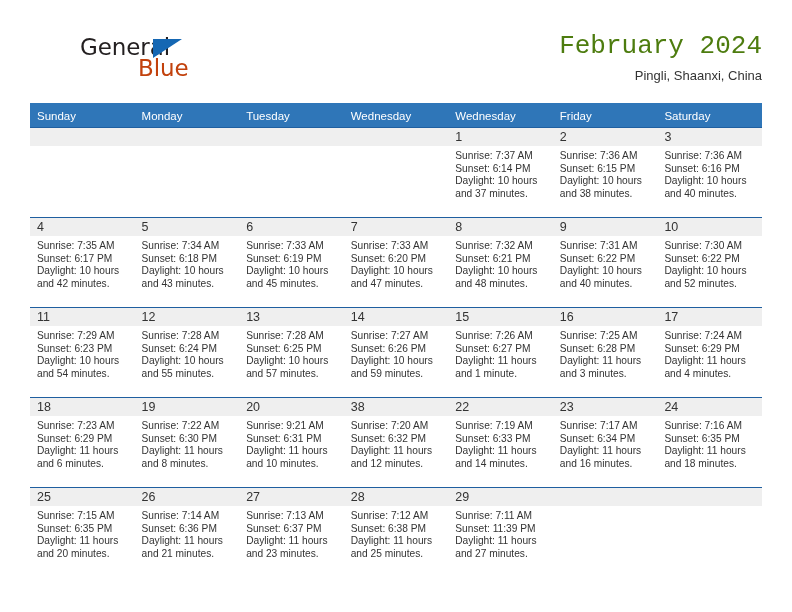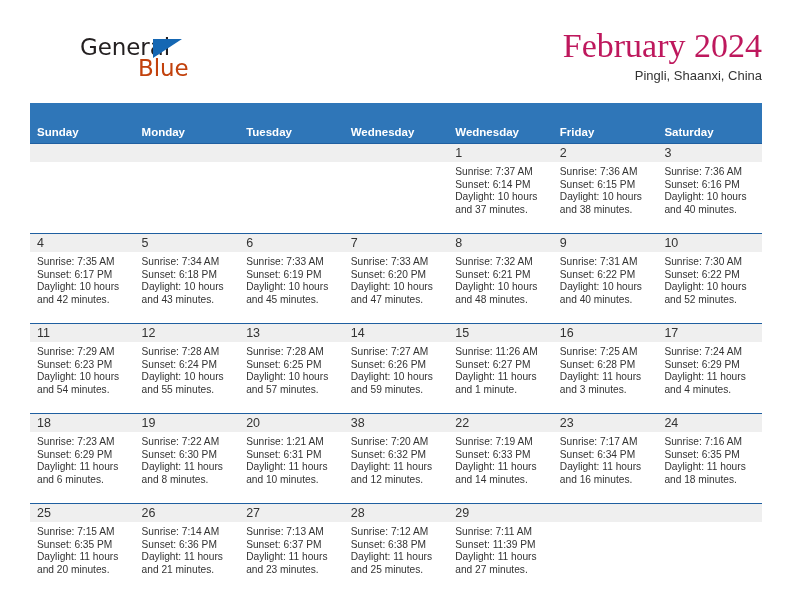--- a/index.html
+++ b/index.html
@@ -66,26 +66,26 @@
     font-family: "DejaVu Sans", sans-serif;
     font-weight: 400;
   }
   .title-block {
     position: absolute;
     right: 0;
     top: 0;
     text-align: right;
   }
   .cal-title {
-    font-size: 34px;
-    color: #be185d;
+    font-size: 26px;
+    color: #4d7c0f;
     font-weight: 400;
     line-height: 32px;
     white-space: nowrap;
-    font-family: Liberation Serif, serif;
+    font-family: Liberation Mono, monospace;
   }
   .cal-subtitle {
     font-size: 13px;
     color: #333333;
     font-weight: 400;
     line-height: 20px;
     margin-top: 4px;
     white-space: nowrap;
     font-family: "Liberation Sans", sans-serif;
   }
@@ -101,23 +101,23 @@
     border-collapse: collapse;
     table-layout: fixed;
     width: 732px;
   }
   table.cal col { width: 104.57px; }
 
   thead th {
     background: #2f76b8;
     color: #ffffff;
     font-size: 11.5px;
-    font-weight: 700;
+    font-weight: 400;
     text-align: left;
-    padding: 22px 0 5px 7px;
+    padding: 6px 0 5px 7px;
     height: 13px;
     font-family: "Liberation Sans", sans-serif;
   }
 
   tbody tr.week {
     border-top: 1.6px solid #1f5fa0;
   }
   tbody td {
     vertical-align: top;
     padding: 0;
@@ -326,21 +326,21 @@
               <div class="details">
                 <div>Sunrise: 7:27 AM</div>
                 <div>Sunset: 6:26 PM</div>
                 <div>Daylight: 10 hours</div>
                 <div>and 59 minutes.</div>
               </div>
             </td>
             <td class="">
               <div class="daynum">15</div>
               <div class="details">
-                <div>Sunrise: 11:26 AM</div>
+                <div>Sunrise: 7:26 AM</div>
                 <div>Sunset: 6:27 PM</div>
                 <div>Daylight: 11 hours</div>
                 <div>and 1 minute.</div>
               </div>
             </td>
             <td class="">
               <div class="daynum">16</div>
               <div class="details">
                 <div>Sunrise: 7:25 AM</div>
                 <div>Sunset: 6:28 PM</div>
@@ -373,21 +373,21 @@
               <div class="details">
                 <div>Sunrise: 7:22 AM</div>
                 <div>Sunset: 6:30 PM</div>
                 <div>Daylight: 11 hours</div>
                 <div>and 8 minutes.</div>
               </div>
             </td>
             <td class="">
               <div class="daynum">20</div>
               <div class="details">
-                <div>Sunrise: 1:21 AM</div>
+                <div>Sunrise: 9:21 AM</div>
                 <div>Sunset: 6:31 PM</div>
                 <div>Daylight: 11 hours</div>
                 <div>and 10 minutes.</div>
               </div>
             </td>
             <td class="">
               <div class="daynum">38</div>
               <div class="details">
                 <div>Sunrise: 7:20 AM</div>
                 <div>Sunset: 6:32 PM</div>

